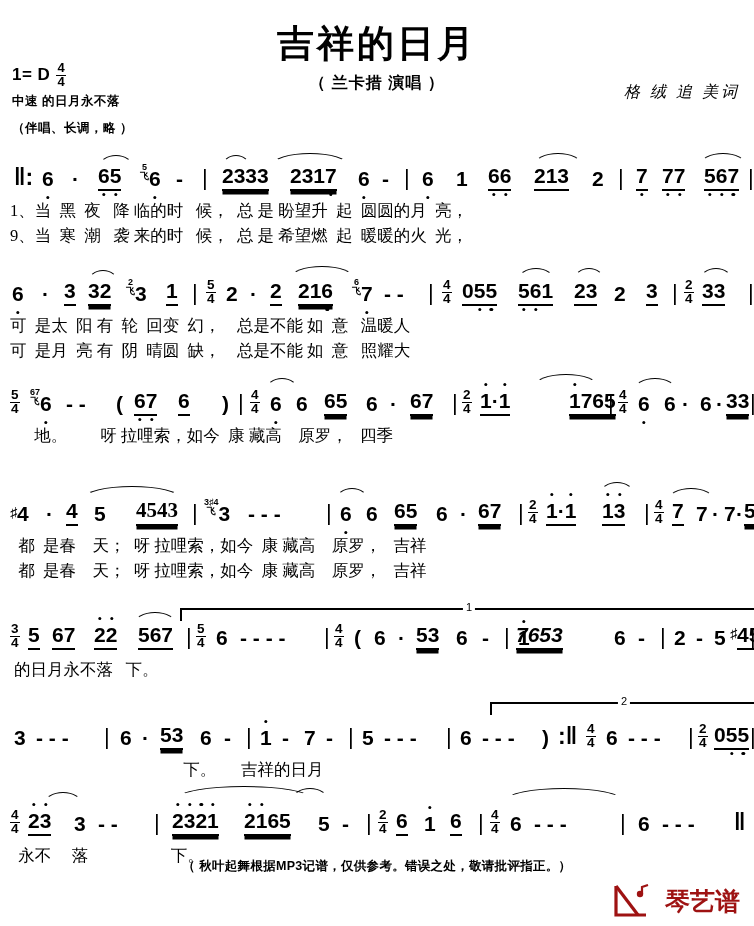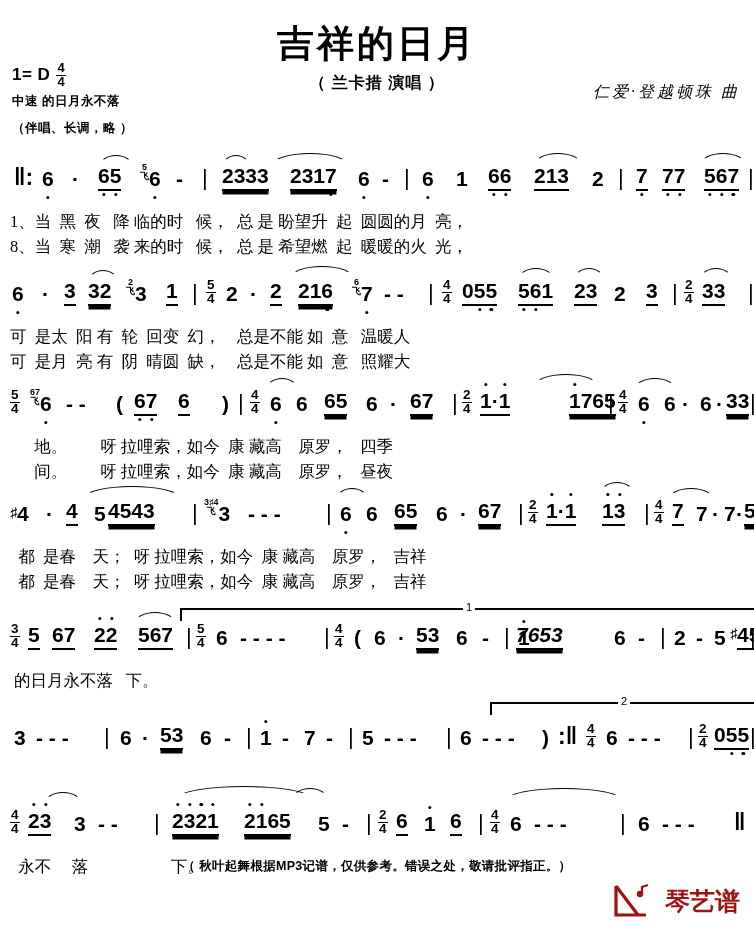--- a/index.html
+++ b/index.html
@@ -163,21 +163,21 @@
   }
 
   
   .lyrics {
     position: relative;
     height: 25px;
     font-family: "Liberation Serif", "DejaVu Serif", serif;
     font-size: 16.5px;
     white-space: pre;
   }
-  .lyrics .ly { position: absolute; top: 12px; white-space: pre; text-align: center; }
+  .lyrics .ly { position: absolute; top: 1px; white-space: pre; text-align: center; }
 
   
   .volta {
     position: absolute;
     border-top: 2px solid #000;
     border-left: 2px solid #000;
     height: 11px;
   }
   .volta .vnum {
     position: absolute;
@@ -244,21 +244,21 @@
       <span class="frac">
         <span class="num">4</span>
         <span class="den">4</span>
       </span>
     </div>
     <div class="tempo">中速 的日月永不落</div>
     <div class="paren-note">（伴唱、长调，略 ）</div>
   </div>
 
   <div class="credits">
-    <div>仁爱·登越顿珠 曲</div>
+    <div>格 绒 追 美词</div>
   </div>
 
   <div class="system" style="top:155px;">
     <div class="notes">
       <span class="tok" style="left:14px;font-size:23px;">‖:</span>
       <span class="tok" style="left:42px;"><span class="n dotd">6</span></span>
       <span class="tok" style="left:72px;">·</span>
       <span class="tok" style="left:98px;"><span class="n b1"><span class="n dotd">6</span><span class="n dotd">5</span></span></span>
       <span class="tok" style="left:140px;"><span class="supsm">5<br>飞</span><span class="n dotd">6</span></span>
       <span class="tok" style="left:176px;">-</span>
@@ -285,21 +285,21 @@
       <span class="tok" style="left:662px;"><span class="n b1"><span class="n dotd">7</span><span class="n dotd">7</span></span></span>
       <span class="tok" style="left:704px;"><span class="n b1"><span class="n dotd">5</span><span class="n dotd">6</span><span class="n dotd">7</span></span></span>
       <span class="tok" style="left:712px;top:-14px;"></span>
       <span class="slur" style="left:700px;top:-2px;width:44px;"></span>
       <span class="tok bar" style="left:748px;">|</span>
     </div>
     <div class="lyrics">
       <span class="ly" style="left:10px;">1、当  黑  夜   降 临的时   候，  总 是 盼望升  起  圆圆的月  亮，</span>
     </div>
     <div class="lyrics">
-      <span class="ly" style="left:10px;">8、当  寒  潮   袭 来的时   候，  总 是 希望燃  起  暖暖的火  光，</span>
+      <span class="ly" style="left:10px;">9、当  寒  潮   袭 来的时   候，  总 是 希望燃  起  暖暖的火  光，</span>
     </div>
   </div>
 
   <div class="system" style="top:270px;">
     <div class="notes">
       <span class="tok" style="left:12px;"><span class="n dotd">6</span></span>
       <span class="tok" style="left:42px;">·</span>
       <span class="tok" style="left:64px;"><span class="n b1">3</span></span>
       <span class="tok" style="left:88px;"><span class="n b2">32</span></span>
       <span class="tok" style="left:126px;"><span class="supsm">2<br>飞</span><span class="n">3</span></span>
@@ -374,32 +374,29 @@
       <span class="tok" style="left:682px;">·</span>
       <span class="tok" style="left:700px;"><span class="n">6</span></span>
       <span class="tok" style="left:716px;">·</span>
       <span class="tok" style="left:726px;"><span class="n b2">33</span></span>
       <span class="slur" style="left:634px;top:-2px;width:40px;"></span>
       <span class="tok bar" style="left:750px;">|</span>
     </div>
     <div class="lyrics">
       <span class="ly" style="left:30px;"> 地。        呀 拉哩索，如今  康 藏高    原罗，   四季</span>
     </div>
-    <div class="lyrics">
-      <span class="ly" style="left:30px;"> 间。        呀 拉哩索，如今  康 藏高    原罗，   昼夜</span>
-    </div>
   </div>
 
   <div class="system" style="top:490px;">
     <div class="notes">
       <span class="tok" style="left:10px;"><span class="acc">♯</span><span class="n">4</span></span>
       <span class="tok" style="left:46px;">·</span>
       <span class="tok" style="left:66px;"><span class="n b1">4</span></span>
       <span class="tok" style="left:94px;"><span class="n">5</span></span>
-      <span class="tok" style="left:108px;"><span class="n b2">4543</span></span>
+      <span class="tok" style="left:136px;font-family:Liberation Serif, serif;"><span class="n b2">4543</span></span>
       <span class="slur" style="left:84px;top:-4px;width:94px;"></span>
       <span class="tok bar" style="left:192px;">|</span>
 
       <span class="tok" style="left:204px;"><span class="supsm">3♯4<br>飞</span><span class="n">3</span></span>
       <span class="tok" style="left:248px;">- - -</span>
       <span class="tok bar" style="left:326px;">|</span>
 
       <span class="tok" style="left:340px;"><span class="n dotd">6</span></span>
       <span class="tok" style="left:366px;"><span class="n">6</span></span>
       <span class="tok" style="left:394px;"><span class="n b2">65</span></span>
@@ -509,20 +506,23 @@
 
       <span class="ts" style="position:absolute;left:586px;bottom:8px;"><span class="num">4</span><span>4</span></span>
       <span class="tok" style="left:606px;"><span class="n">6</span></span>
       <span class="tok" style="left:628px;">- - -</span>
       <span class="tok bar" style="left:688px;">|</span>
 
       <span class="ts" style="position:absolute;left:698px;bottom:8px;"><span class="num">2</span><span>4</span></span>
       <span class="tok" style="left:714px;"><span class="n b1">0<span class="n dotd">5</span><span class="n dotd">5</span></span></span>
       <span class="tok bar" style="left:750px;">|</span>
     </div>
+    <div class="lyrics">
+      <span class="ly" style="left:14px;">                                         下。      吉祥的日月</span>
+    </div>
   </div>
 
   <div class="system" style="top:800px;">
     <div class="notes">
       <span class="ts" style="position:absolute;left:10px;bottom:8px;"><span class="num">4</span><span>4</span></span>
       <span class="tok" style="left:28px;"><span class="n b1"><span class="n dotu">2</span><span class="n dotu">3</span></span></span>
       <span class="tok" style="left:74px;"><span class="n">3</span></span>
       <span class="tok" style="left:98px;">- -</span>
       <span class="slur" style="left:44px;top:-8px;width:36px;"></span>
       <span class="tok bar" style="left:154px;">|</span>

